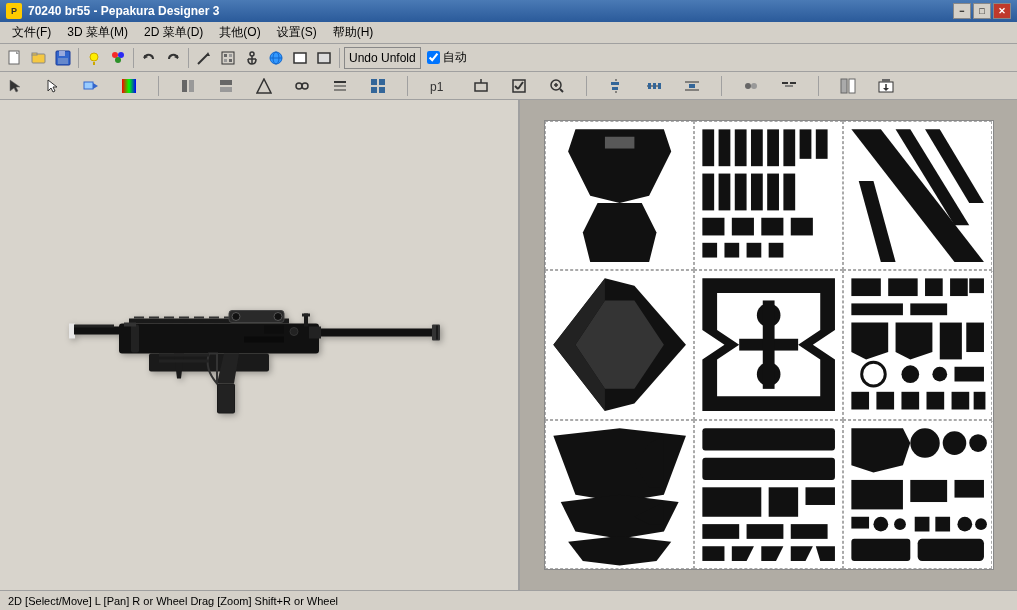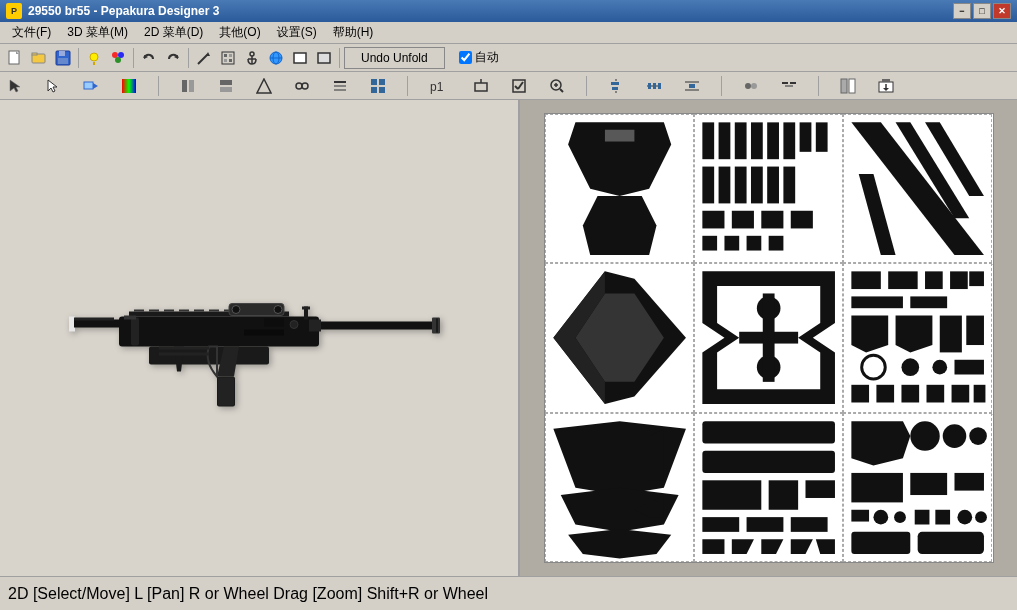--- a/index.html
+++ b/index.html
@@ -90,31 +90,31 @@
       width: 22px; height: 22px;
       background: #d4d0c8;
       border: 1px solid transparent;
       display: flex; align-items: center; justify-content: center;
       cursor: pointer;
       font-size: 11px;
       color: #333;
     }
     .undo-unfold-btn {
       height: 22px;
-      padding: 0 16px;
+      padding: 0 4px;
       background: #d4d0c8;
       border: 1px solid #888;
       cursor: pointer;
       font-size: 12px;
       color: #000;
       display: flex; align-items: center;
     }
     .auto-checkbox {
       display: flex; align-items: center; gap: 3px;
-      font-size: 12px; margin-left: 12px;
+      font-size: 12px; margin-left: 4px;
     }
 
     
     #toolbar2 {
       height: 28px;
       background: #d4d0c8;
       display: flex;
       align-items: center;
       padding: 2px 4px;
       gap: 16px;
@@ -171,27 +171,27 @@
     .grid-line-v {
       position: absolute;
       top: 0; bottom: 0;
       width: 1px;
       background: #ddd;
       border-left: 1px dashed #ccc;
     }
 
     
     #status-bar {
-      height: 34px;
+      height: 20px;
       background: #d4d0c8;
       border-top: 1px solid #a0a0a0;
       display: flex;
       align-items: center;
       padding: 0 8px;
-      font-size: 16px;
+      font-size: 11px;
       color: #000;
       justify-content: space-between;
       flex-shrink: 0;
     }
 
     
     #gun-3d {
       position: absolute;
       top: 50%;
       left: 50%;
@@ -219,21 +219,21 @@
       width: 100%;
       height: 100%;
     }
   </style>
 </head>
 <body>
 
 <div id="title-bar">
   <div id="title-bar-left">
     <div id="title-icon">P</div>
-    <span>29550 br55 - Pepakura Designer 3</span>
+    <span>70240 br55 - Pepakura Designer 3</span>
   </div>
   <div id="title-controls">
     <div class="title-btn">−</div>
     <div class="title-btn">□</div>
     <div class="title-btn close">✕</div>
   </div>
 </div>
 
 <div id="menu-bar">
   <span class="menu-item">文件(F)</span>

